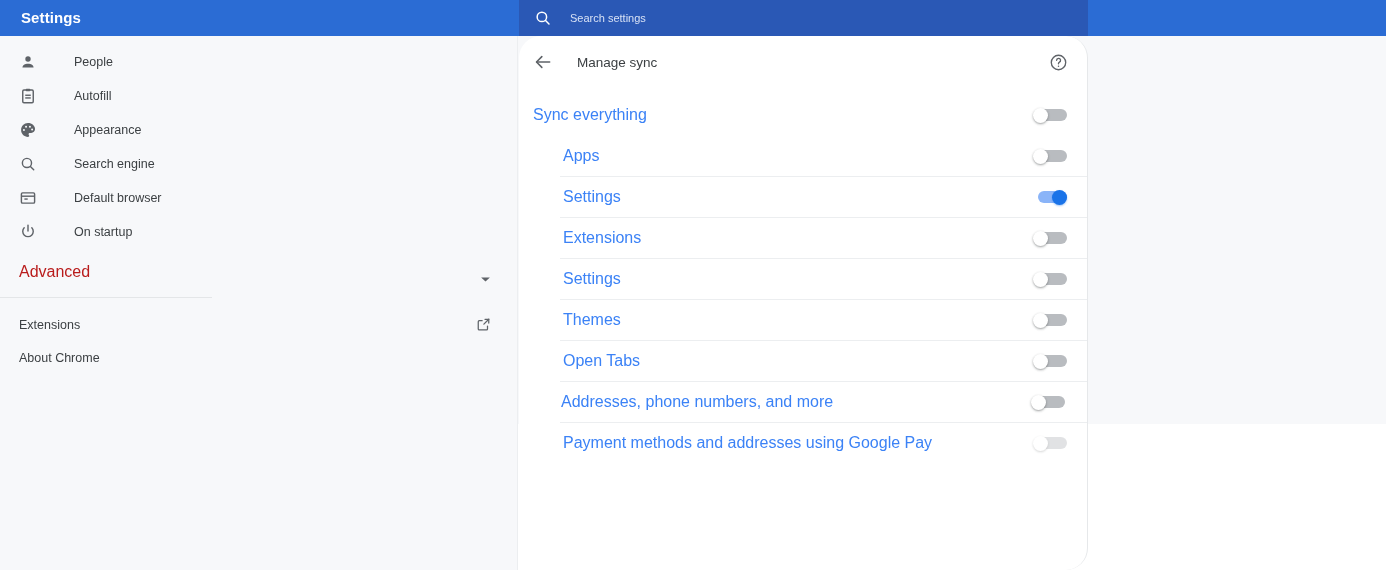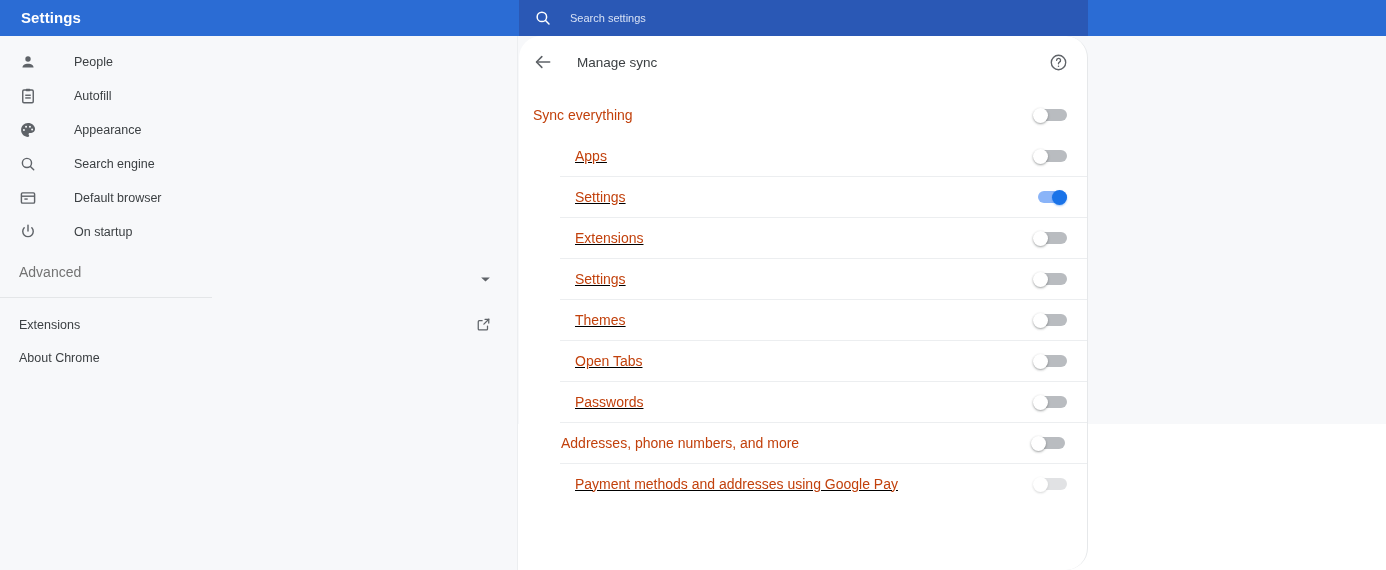--- a/index.html
+++ b/index.html
@@ -97,22 +97,22 @@
   .nav-advanced {
     height: 34px;
     display: flex;
     align-items: center;
     padding-left: 19px;
     padding-right: 26px;
     margin-top: 6px;
     cursor: pointer;
   }
   .nav-advanced .adv-label {
-    font-size: 14px;
-    color: #737373;
+    font-size: 16px;
+    color: #b91c1c;
     flex: 1;
   }
   .chev { width: 11px; height: 7px; display: block; }
   .side-divider {
     height: 1px;
     background: #e4e6e8;
     margin: 8px 0 10px 0;
     width: 212px;
   }
   .nav-flat {
@@ -155,26 +155,26 @@
 
   
   .rows { padding-top: 6px; }
   .row {
     height: 41px;
     display: flex;
     align-items: center;
     position: relative;
   }
   .row .row-label {
-    font-size: 14px;
-    color: #c2410c;
+    font-size: 16px;
+    color: #3b82f6;
     flex: 1;
   }
   .row.level0 { padding-left: 14px; padding-right: 20px; }
-  .row.level1 { padding-left: 56px; padding-right: 20px; text-decoration: underline; }
+  .row.level1 { padding-left: 44px; padding-right: 20px; }
   .row.level2 { padding-left: 42px; padding-right: 22px; gap: 28px; }
   .row.sep::before {
     content: "";
     position: absolute;
     top: 0; left: 41px; right: 0;
     height: 1px;
     background: #eceef0;
   }
 
   
@@ -390,27 +390,20 @@
       </div>
 
       <div class="row level1 sep">
         <span class="row-label">Open Tabs</span>
         <span class="toggle">
           <span class="track"></span>
           <span class="knob"></span>
         </span>
       </div>
 
-      <div class="row level1 sep">
-        <span class="row-label">Passwords</span>
-        <span class="toggle">
-          <span class="track"></span>
-          <span class="knob"></span>
-        </span>
-      </div>
 
       <div class="row level2 sep">
         <span class="row-label">Addresses, phone numbers, and more</span>
         <span class="toggle">
           <span class="track"></span>
           <span class="knob"></span>
         </span>
       </div>
 
       <div class="row level1 sep">

